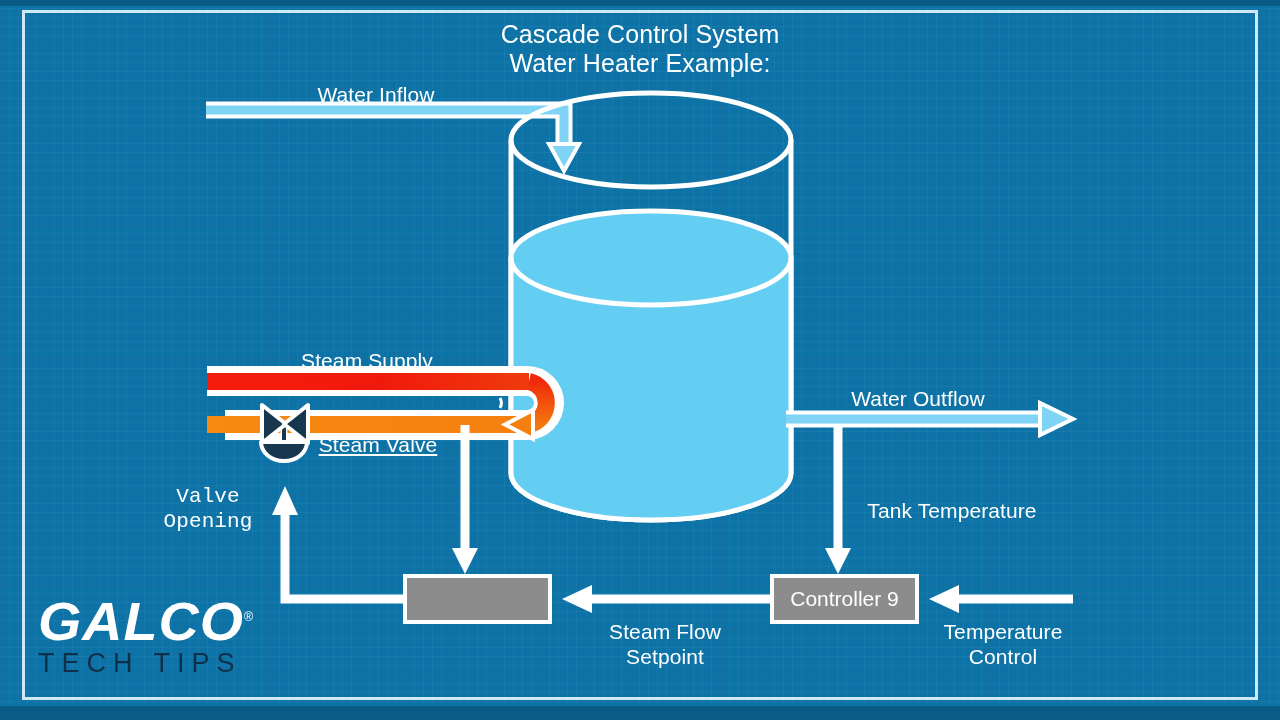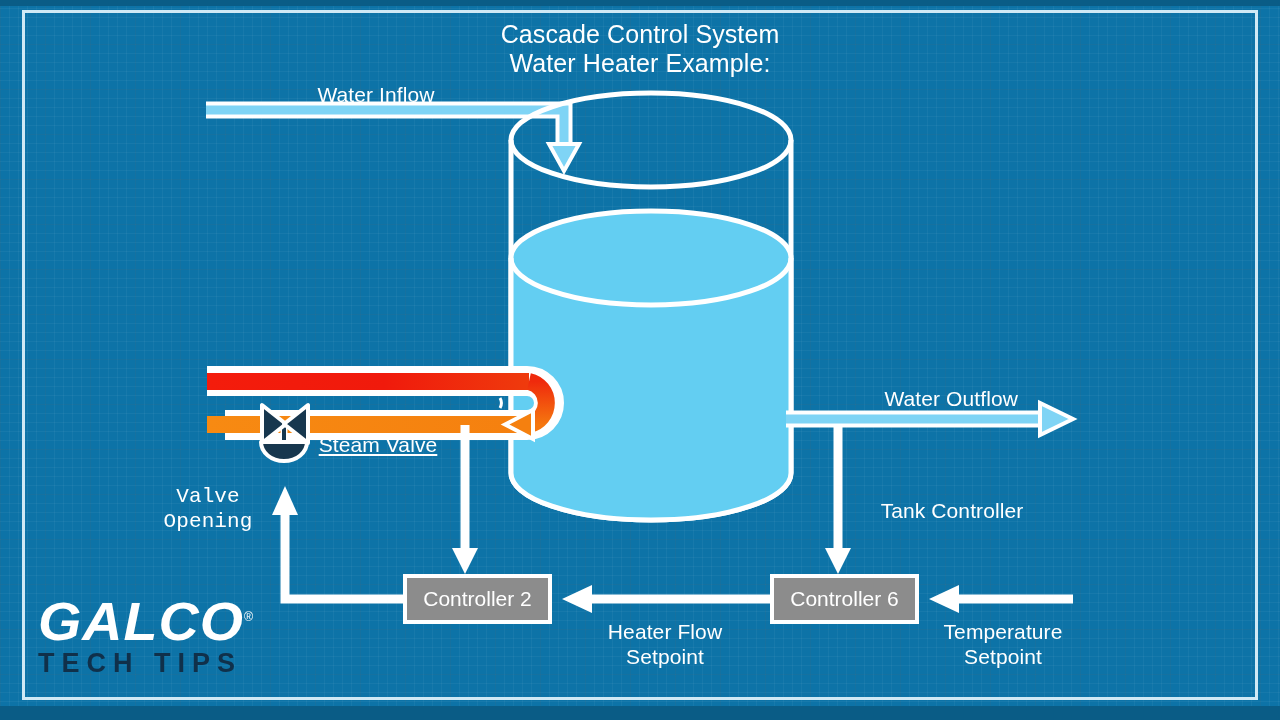--- a/index.html
+++ b/index.html
@@ -110,21 +110,21 @@
     transform-origin: left center;
   }
   #logo .reg {
     font-size: 12px;
     vertical-align: super;
     font-style: normal;
     font-weight: normal;
   }
   #logo .techtips {
     font-family: "Liberation Sans", sans-serif;
-    font-weight: bold;
+    font-weight: normal;
     font-size: 27px;
     line-height: 30px;
     color: #10304a;
     letter-spacing: 7px;
     margin-top: 2px;
   }
 </style>
 </head>
 <body>
 
@@ -235,39 +235,39 @@
     </g>
     <g>
       <rect x="772" y="576" width="145" height="46" fill="#8c8c8c" stroke="#ffffff" stroke-width="4"></rect>
     </g>
   </svg>
 
   <div class="lbl" style="left:276px; top:82px; width:200px;">Water Inflow</div>
 
   <div class="lbl title"><span>Cascade Control System</span><br><span>Water Heater Example:</span></div>
 
-  <div class="lbl" style="left:818px; top:386px; width:200px;text-align:right;">Water Outflow</div>
-
+  <div class="lbl" style="left:818px; top:386px; width:200px;">Water Outflow</div>
+
+  <div class="lbl" style="left:267px; top:348px; width:200px;">Steam Supply</div>
 
   <div class="lbl" style="left:278px; top:432px; width:200px;text-decoration:underline;">Steam Valve</div>
 
   <div class="lbl" style="left:128px; top:484px; width:160px;font-family:Liberation Mono, monospace;">Valve
 Opening</div>
 
 
-  <div class="lbl" style="left:852px; top:498px; width:200px;">Tank Controller</div>
-
-  <div class="lbl" style="left:585px; top:619px; width:160px;">Heater Flow
+  <div class="lbl" style="left:852px; top:498px; width:200px;">Tank Temperature</div>
+
+  <div class="lbl" style="left:585px; top:619px; width:160px;">Steam Flow
 Setpoint</div>
 
   <div class="lbl" style="left:923px; top:619px; width:160px;">Temperature
-Setpoint</div>
-
-  <div class="ctrl-text" style="left:405px; top:576px; width:145px; height:46px;">Controller 2</div>
-
-  <div class="ctrl-text" style="left:772px; top:576px; width:145px; height:46px;">Controller 6</div>
+Control</div>
+
+
+  <div class="ctrl-text" style="left:772px; top:576px; width:145px; height:46px;">Controller 9</div>
 
   <div id="logo">
     <div class="galco"><span>GALCO</span><span class="reg">®</span></div>
     <div class="techtips">TECH TIPS</div>
   </div>
 
 </div>
 
 </body></html>

